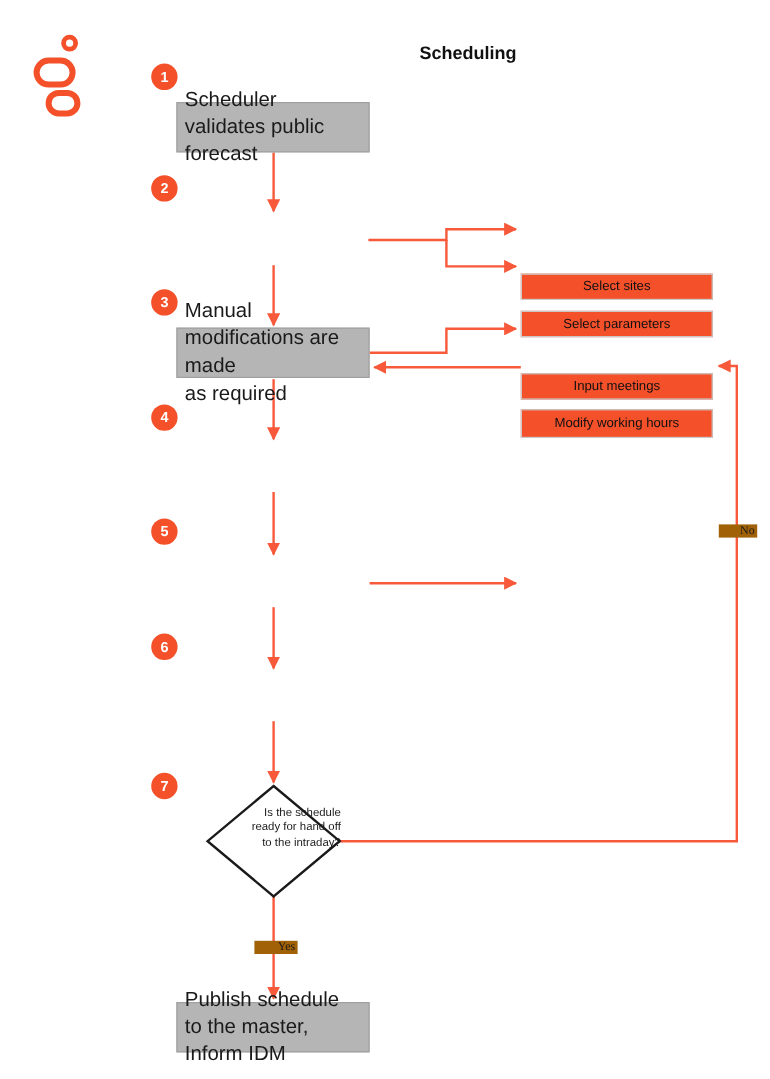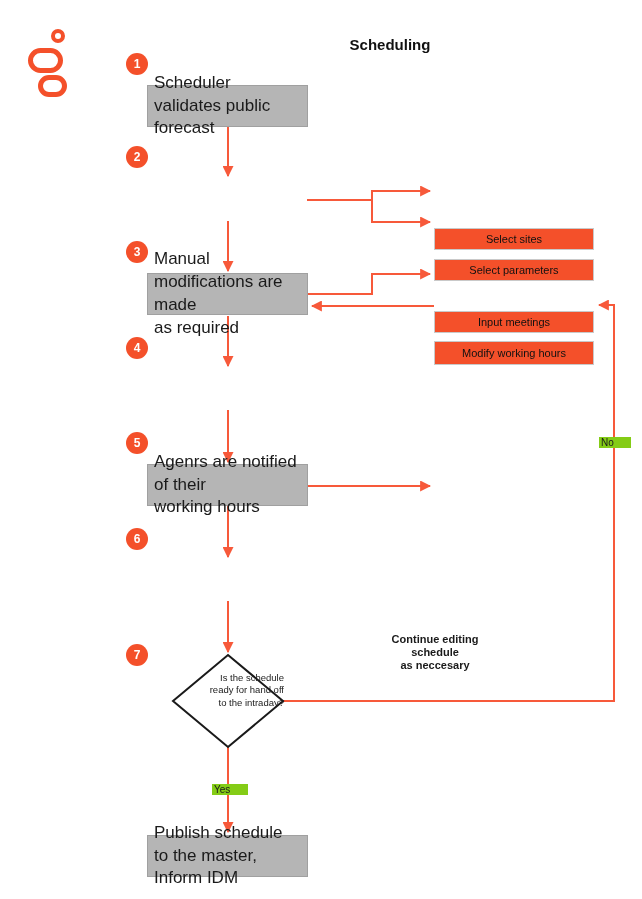--- a/index.html
+++ b/index.html
@@ -21,21 +21,21 @@
         font-size:17px;line-height:1.35;white-space:pre-line;padding:2px 6px;}
   
   .abox{left:434px;width:160px;background:#f4502a;border:1px solid #c9c9c9;box-sizing:border-box;
         display:flex;align-items:center;justify-content:center;text-align:center;
         font-size:11px;line-height:1.3;white-space:pre-line;color:#111;padding:1px 6px;margin-top:48px;}
   
   .diamond-text{left:172px;top:672px;width:112px;text-align:right;font-size:9.5px;line-height:1.3;white-space:pre-line;}
   
   .annotation{left:360px;top:633px;width:150px;text-align:center;font-weight:bold;font-size:11px;line-height:1.2;white-space:pre-line;}
   
-  .edge-label{background:#84cc16;font-size:10px;text-align:left;padding:0 2px;color:#1a1a1a;}
+  .edge-label{background:#a16207;font-size:10px;text-align:right;padding:0 2px;color:#1a1a1a;font-family:Liberation Serif, serif;}
   .lbl-yes{left:212px;top:784px;width:32px;}
   .lbl-no{left:599px;top:437px;width:28px;}
   svg.wires{position:absolute;left:0;top:0;pointer-events:none;}
 </style>
 </head>
 <body>
 
 <div class="canvas">
 
   <svg class="wires" width="642" height="899" viewBox="0 0 642 899">
@@ -75,34 +75,29 @@
   <div class="abs badge" style="top:241px">3</div>
   <div class="abs badge" style="top:337px">4</div>
   <div class="abs badge" style="top:432px">5</div>
   <div class="abs badge" style="top:528px">6</div>
   <div class="abs badge" style="top:644px">7</div>
 
   <div class="abs pbox" style="top:85px">Scheduler validates public
 forecast</div>
   <div class="abs pbox" style="top:273px">Manual modifications are made
 as required</div>
-  <div class="abs pbox" style="top:464px">Agenrs are notified of their
-working hours</div>
   <div class="abs pbox" style="top:835px">Publish schedule to the master,
 Inform IDM</div>
 
   <div class="abs abox" style="top:180px;height:22px">Select sites</div>
   <div class="abs abox" style="top:211px;height:22px">Select parameters</div>
   <div class="abs abox" style="top:263px;height:22px">Input meetings</div>
   <div class="abs abox" style="top:293px;height:24px">Modify working hours</div>
 
   <div class="abs diamond-text">Is the schedule
 ready for hand off
 to the intraday?</div>
 
-  <div class="abs annotation">Continue editing
-schedule
-as neccesary</div>
 
   <div class="abs edge-label lbl-yes">Yes</div>
   <div class="abs edge-label lbl-no">No</div>
 
 </div>
 
 </body></html>

